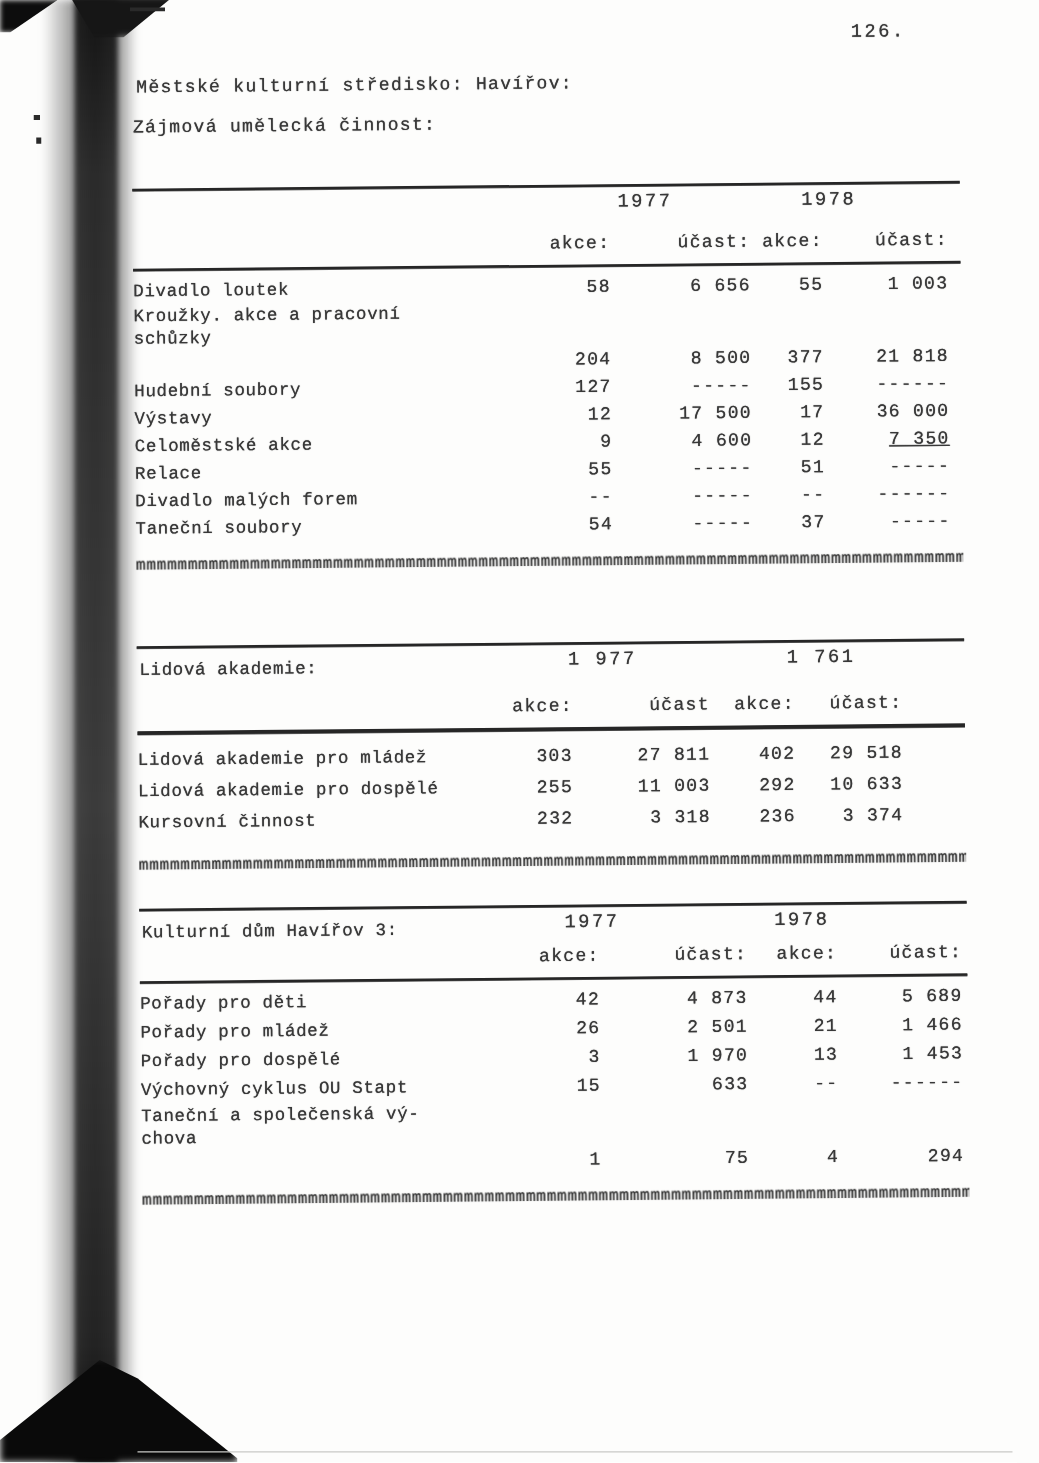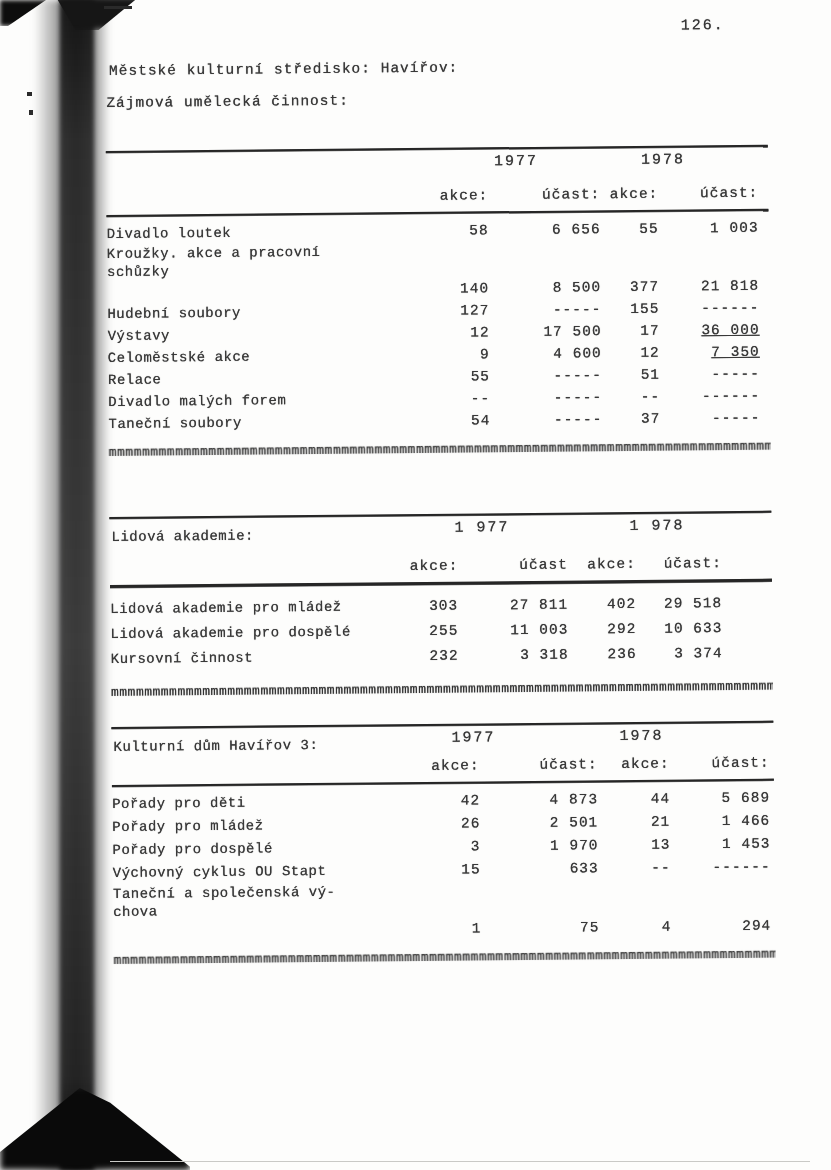--- a/index.html
+++ b/index.html
@@ -105,42 +105,42 @@
               <span class="cell" style="width: 100px;">1 003</span>
             </div>
           </div>
           <div>
             <div class="lab">
               <div class="lab-line">Kroužky. akce a pracovní</div>
               <div class="lab-line">schůzky</div>
             </div>
             <div class="row" style="line-height: 22px;">
               <span class="lab" style="width: 320px;"></span>
-              <span class="cell" style="width: 62px;">140</span>
+              <span class="cell" style="width: 62px;">204</span>
               <span class="cell" style="width: 112px;">8 500</span>
               <span class="cell" style="width: 58px;">377</span>
               <span class="cell" style="width: 100px;">21 818</span>
             </div>
           </div>
           <div>
             <div class="row" style="line-height: 22px;">
               <span class="lab" style="width: 320px;">Hudební soubory</span>
               <span class="cell" style="width: 62px;">127</span>
               <span class="cell" style="width: 112px;">-----</span>
               <span class="cell" style="width: 58px;">155</span>
               <span class="cell" style="width: 100px;">------</span>
             </div>
           </div>
           <div>
             <div class="row" style="line-height: 22px;">
               <span class="lab" style="width: 320px;">Výstavy</span>
               <span class="cell" style="width: 62px;">12</span>
               <span class="cell" style="width: 112px;">17 500</span>
               <span class="cell" style="width: 58px;">17</span>
-              <span class="cell" style="width: 100px; text-decoration: underline;">36 000</span>
+              <span class="cell" style="width: 100px;">36 000</span>
             </div>
           </div>
           <div>
             <div class="row" style="line-height: 22px;">
               <span class="lab" style="width: 320px;">Celoměstské akce</span>
               <span class="cell" style="width: 62px;">9</span>
               <span class="cell" style="width: 112px;">4 600</span>
               <span class="cell" style="width: 58px;">12</span>
               <span class="cell" style="width: 100px; text-decoration: underline;">7 350</span>
             </div>
@@ -172,21 +172,21 @@
               <span class="cell" style="width: 100px;">-----</span>
             </div>
           </div>
           <div class="m-sep">mmmmmmmmmmmmmmmmmmmmmmmmmmmmmmmmmmmmmmmmmmmmmmmmmmmmmmmmmmmmmmmmmmmmmmmmmmmmmmmmmmmm</div>
         </div>
         <div class="table t2">
           <div class="rule"></div>
           <div class="thead">
             <span class="t-title">Lidová akademie:</span>
             <span class="t-year" style="left: 345px;">1 977</span>
-            <span class="t-year" style="left: 520px;">1 978</span>
+            <span class="t-year" style="left: 520px;">1 761</span>
             <div class="cols-row">
               <span class="lab" style="width: 300px;"></span>
               <span class="cell" style="width: 48px;">akce:</span>
               <span class="cell" style="width: 110px;">účast</span>
               <span class="cell" style="width: 68px;">akce:</span>
               <span class="cell" style="width: 86px;">účast:</span>
             </div>
           </div>
           <div class="rule thick"></div>
           <div style="margin-top: 9px;">

